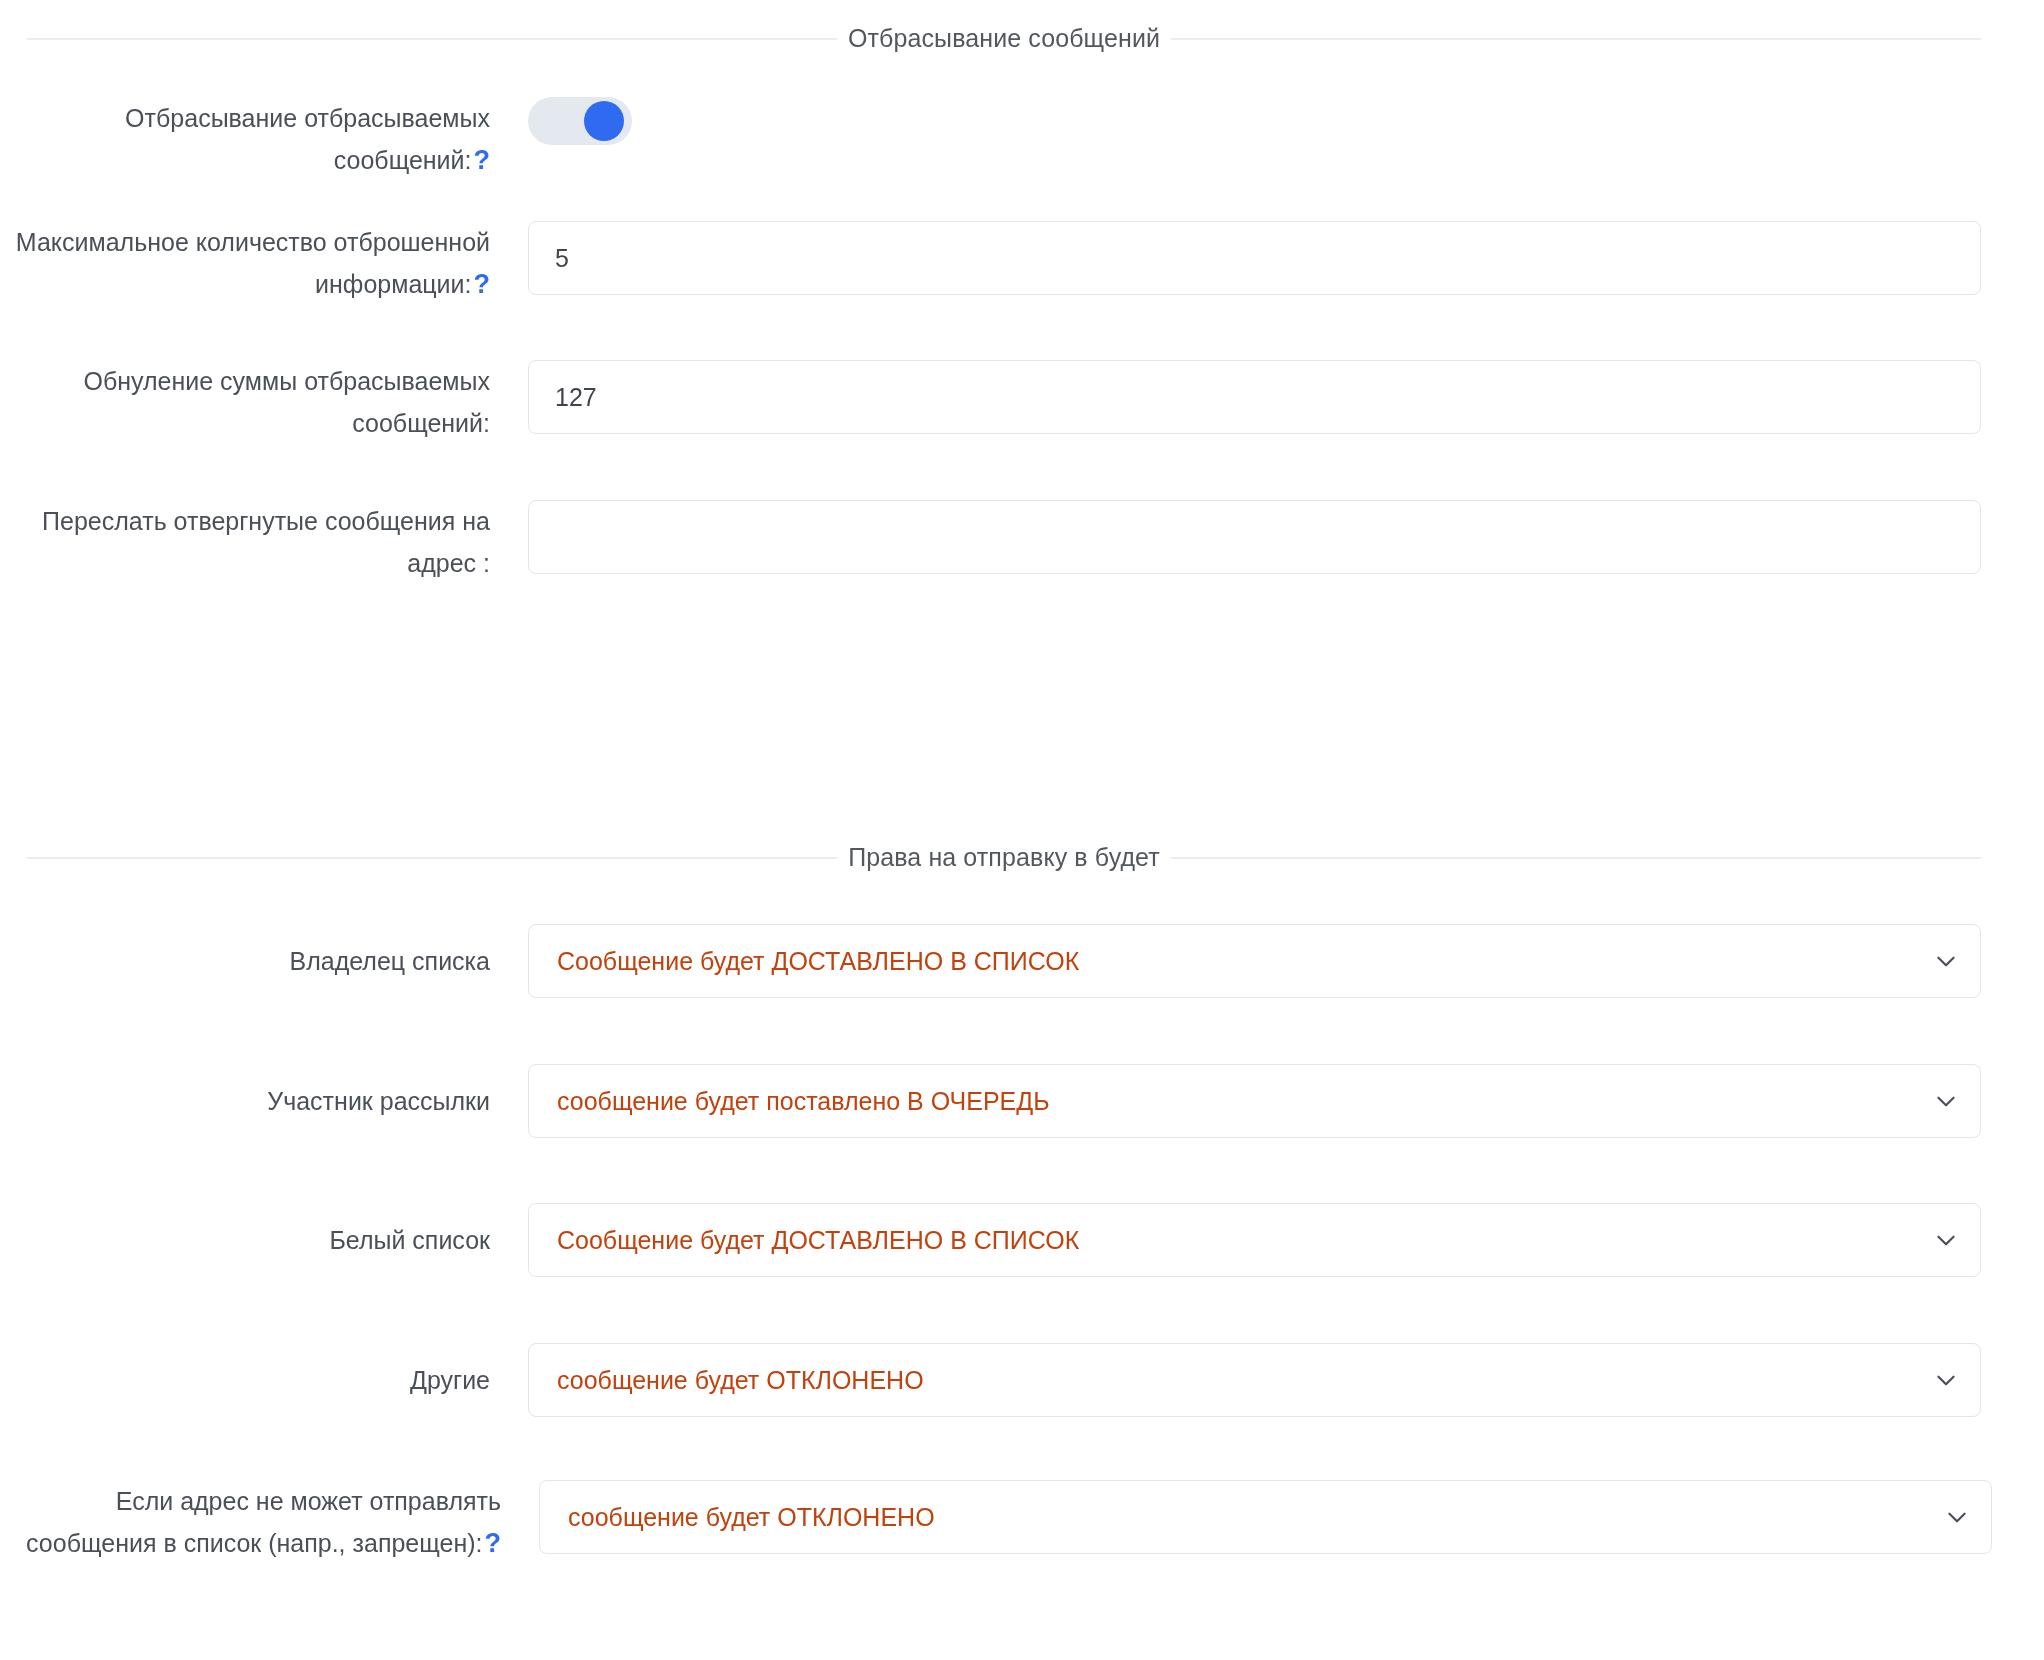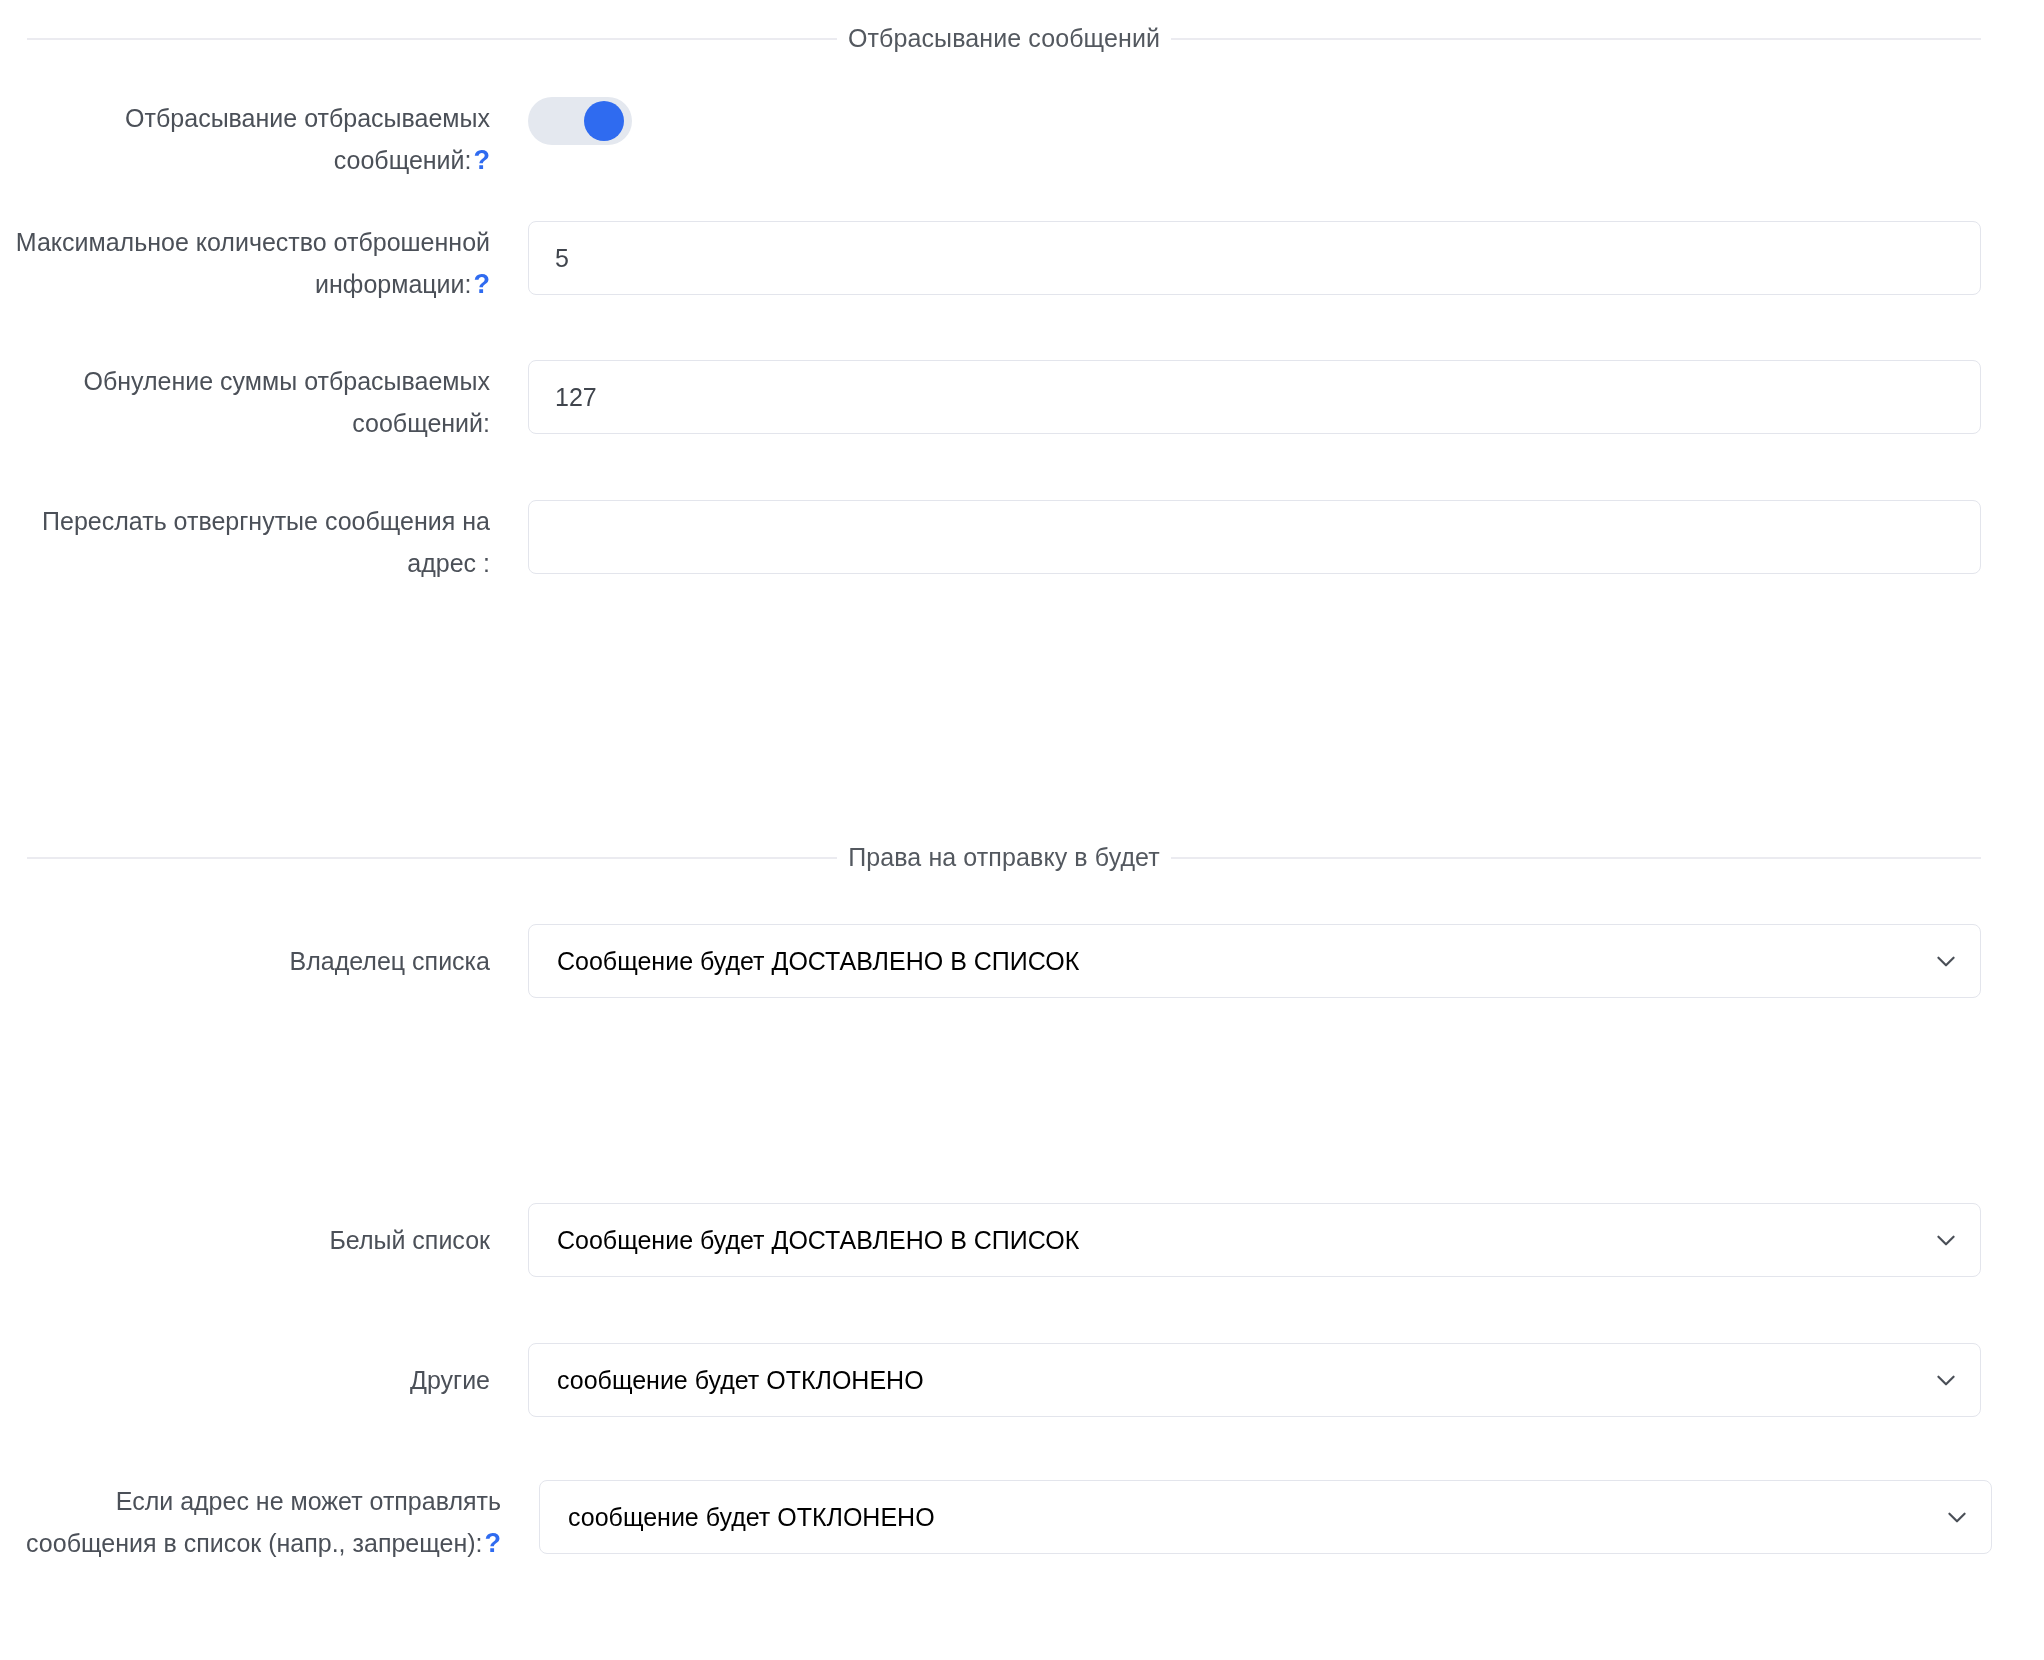--- a/index.html
+++ b/index.html
@@ -123,21 +123,21 @@
     height: 74px;
   }
   .select-box {
     width: 100%;
     height: 74px;
     box-sizing: border-box;
     border: 1.5px solid #e3e5ec;
     border-radius: 8px;
     background: #ffffff;
     font-size: 25px;
-    color: #000000;
+    color: #c2410c;
     padding: 0 60px 0 28px;
     display: flex;
     align-items: center;
     cursor: pointer;
     white-space: nowrap;
     overflow: hidden;
   }
   .chevron {
     position: absolute;
     right: 22px;
@@ -217,20 +217,35 @@
         <div class="select-box">
           <span>Сообщение будет ДОСТАВЛЕНО В СПИСОК</span>
         </div>
         <svg class="chevron" viewBox="0 0 24 24" fill="none">
           <path d="M5 9 L12 16 L19 9" stroke="#4a4f57" stroke-width="2" stroke-linecap="round" stroke-linejoin="round"></path>
         </svg>
       </div>
     </div>
   </div>
 
+  <div class="row" style="position:absolute; left:0; top:1064px; width:2007px;">
+    <div class="label-col" style="line-height:74px;">
+      <span>Участник рассылки</span>
+    </div>
+    <div class="control-col">
+      <div class="select-wrap">
+        <div class="select-box">
+          <span>сообщение будет поставлено В ОЧЕРЕДЬ</span>
+        </div>
+        <svg class="chevron" viewBox="0 0 24 24" fill="none">
+          <path d="M5 9 L12 16 L19 9" stroke="#4a4f57" stroke-width="2" stroke-linecap="round" stroke-linejoin="round"></path>
+        </svg>
+      </div>
+    </div>
+  </div>
 
   <div class="row" style="position:absolute; left:0; top:1203px; width:2007px;">
     <div class="label-col" style="line-height:74px;">
       <span>Белый список</span>
     </div>
     <div class="control-col">
       <div class="select-wrap">
         <div class="select-box">
           <span>Сообщение будет ДОСТАВЛЕНО В СПИСОК</span>
         </div>

